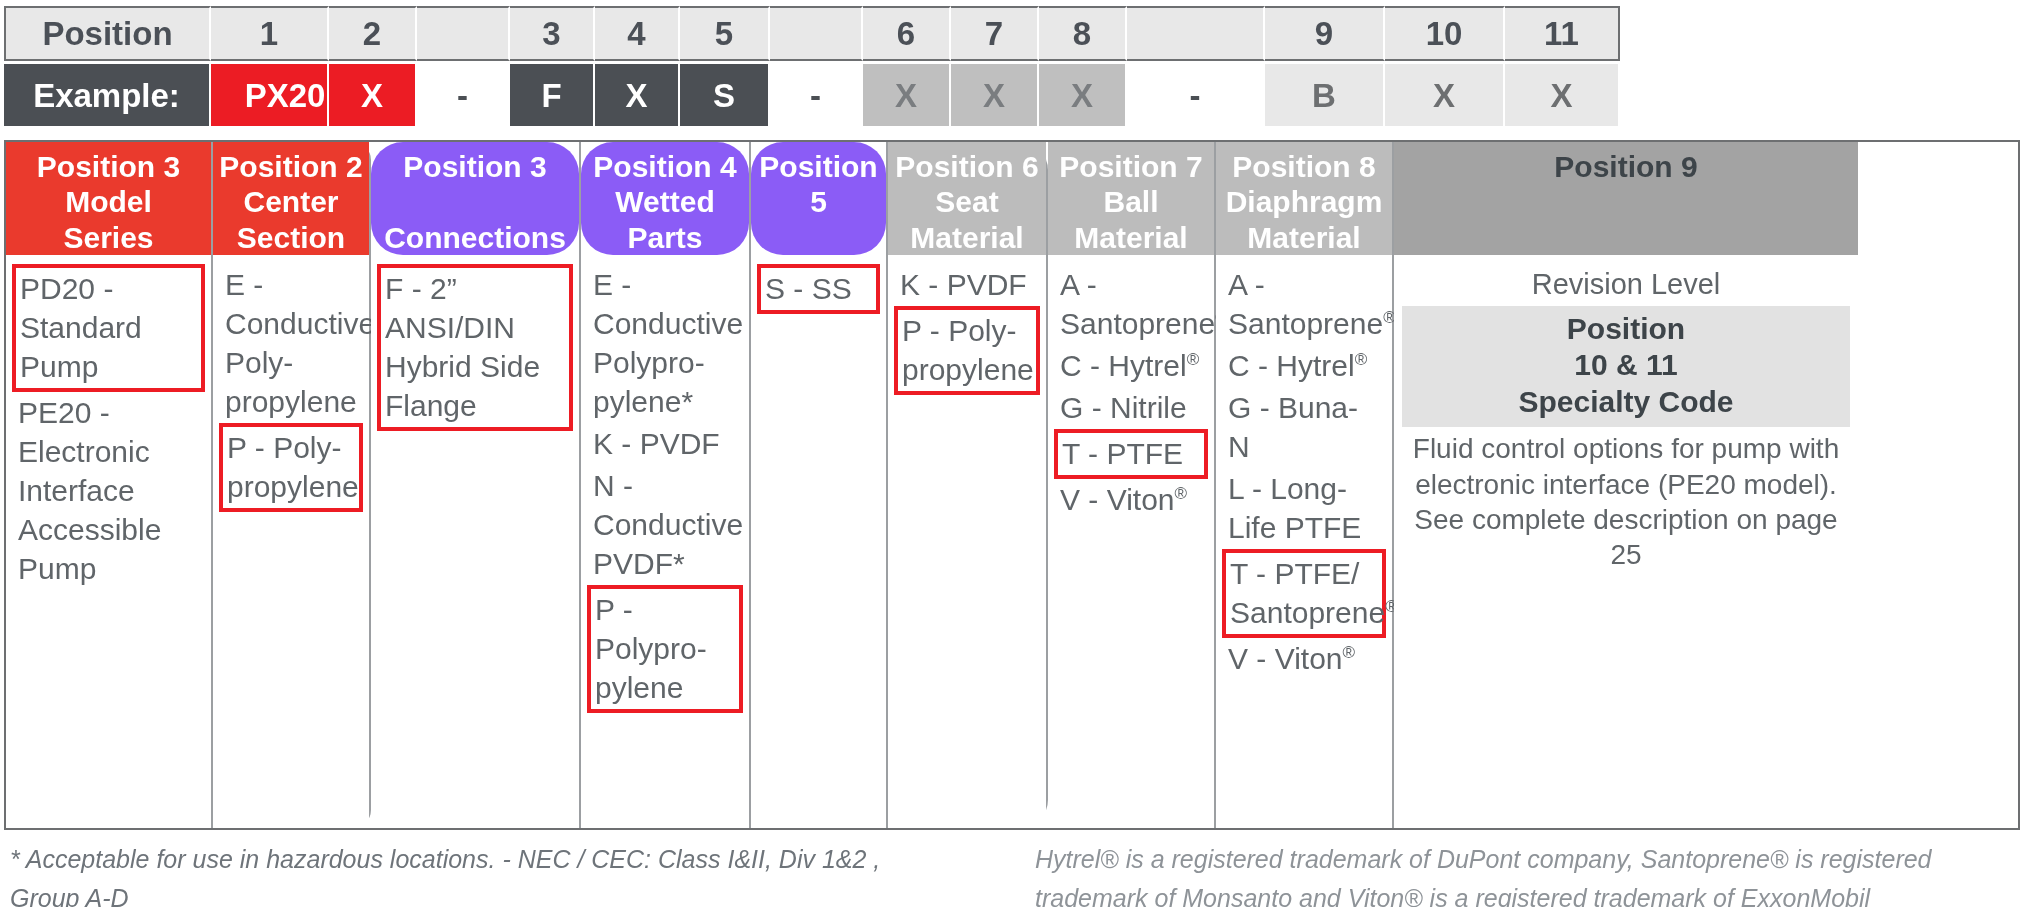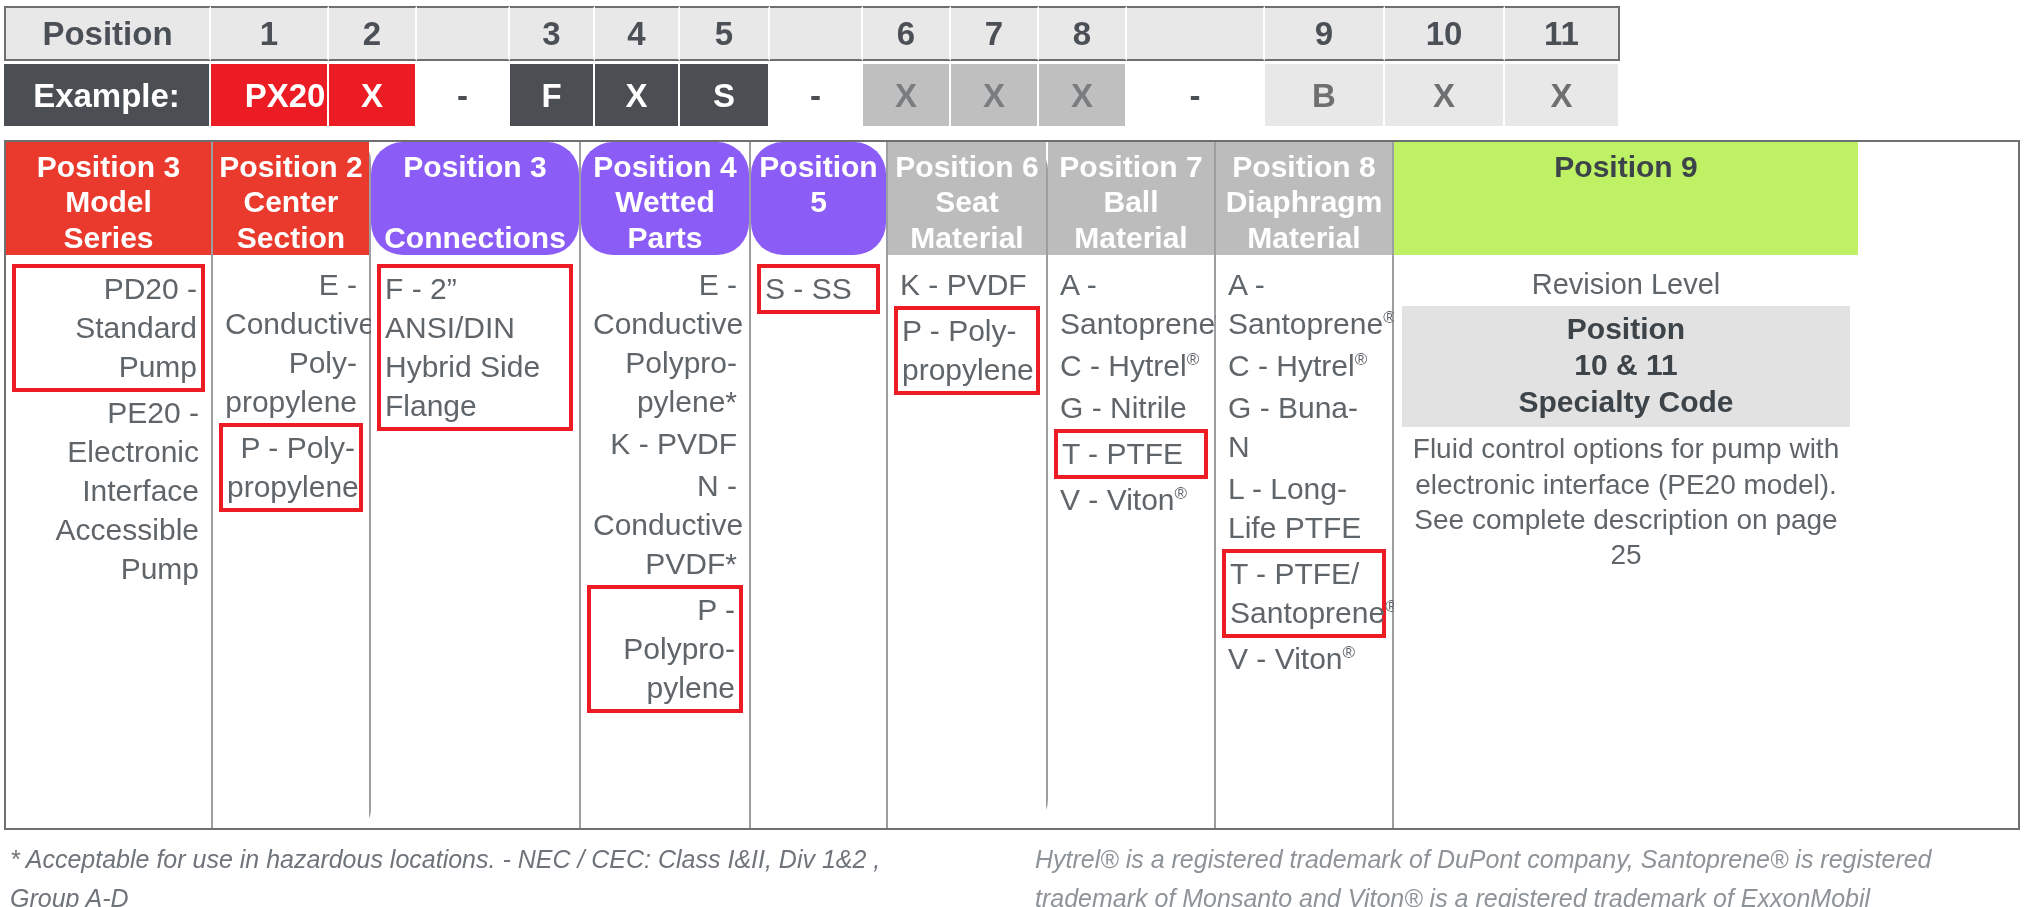--- a/index.html
+++ b/index.html
@@ -68,36 +68,36 @@
     color:#ffffff;
     font-weight:bold;
     font-size:30px;
     line-height:1.18;
     text-align:center;
   }
   .col-head .h-sub{font-weight:bold;}
   .col-head.red{background:#ea3a2d;}
   .col-head.dark{background:#8b5cf6;border-radius:32px;}
   .col-head.mid{background:#bcbcbc;}
-  .col-head.lightest{background:#bef264;color:#3d4449;}
+  .col-head.lightest{background:#a3a3a3;color:#3d4449;}
   .col-body{
     flex:1;
     background:#ffffff;
     padding:9px 8px 0 8px;
     box-sizing:border-box;
     font-size:30px;
     line-height:1.30;
     color:#606569;
   }
   .opt{
     position:relative;
     padding:1px 4px 2px 4px;
     box-sizing:border-box;
   }
-  .opt.right{text-align:right;}
+  .opt.right{text-align:left;}
   .opt.left{text-align:left;}
   .opt.hl{
     border:4px solid #ed1c24;
     margin:0 -2px;
   }
   .reg{font-size:17px;vertical-align:super;line-height:0;}
 
   
   .p9-line{font-size:29px;text-align:center;padding:2px 4px;}
   .p9-band{

